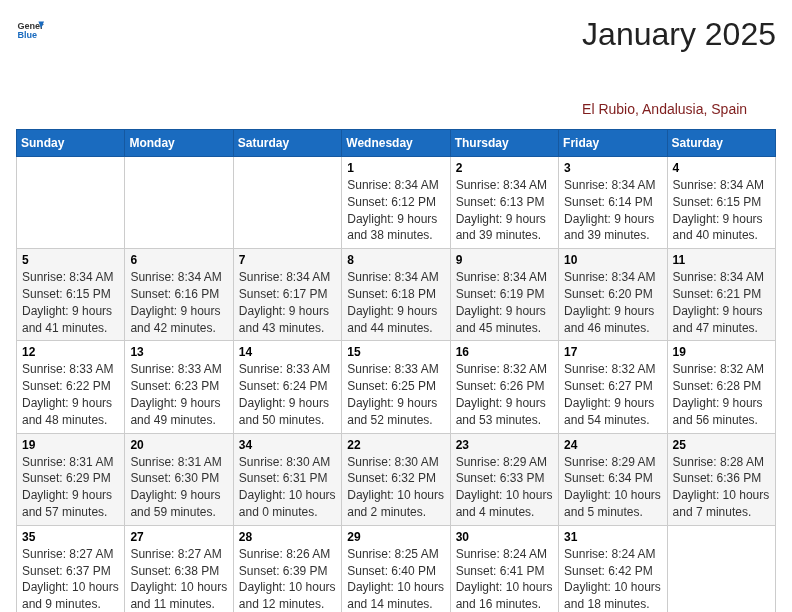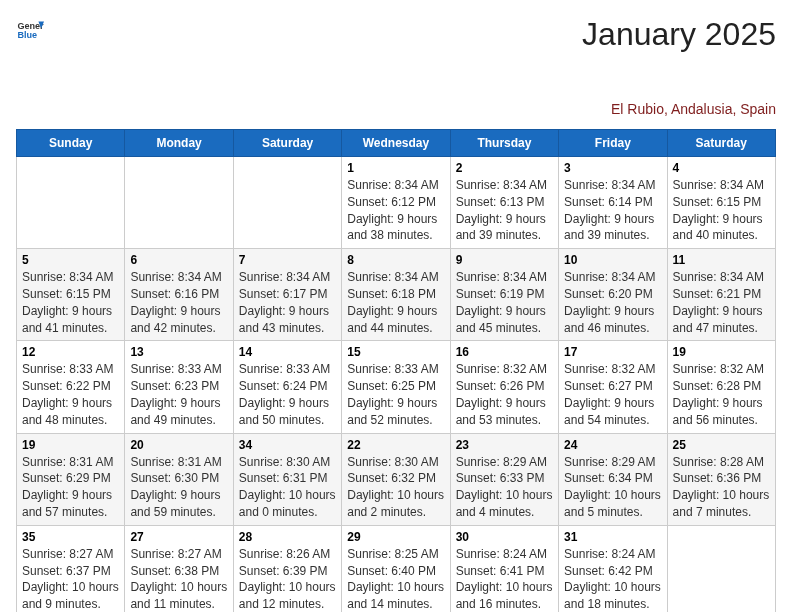--- a/index.html
+++ b/index.html
@@ -19,42 +19,42 @@
     .logo {
       display: flex;
       align-items: center;
       gap: 4px;
     }
     .logo-icon {
       width: 28px;
       height: 28px;
     }
     .title-area {
-      text-align: right;
+      text-align: left;
     }
     .month-title {
       font-size: 32px;
       font-weight: normal;
       color: #222;
     }
     .location {
       font-size: 14px;
       color: #7f1d1d;
       margin-top: 48px;
     }
     .calendar {
       width: 100%;
       border-collapse: collapse;
       font-size: 11px;
     }
     .calendar thead th {
       background: #1a6bbf;
       color: #fff;
       padding: 6px 4px;
-      text-align: center;
+      text-align: left;
       font-weight: bold;
       font-size: 12px;
       border: 1px solid #1558a0;
     }
     .calendar tbody td {
       border: 1px solid #ccc;
       vertical-align: top;
       padding: 4px 5px;
       height: 80px;
       width: calc(100% / 7);

